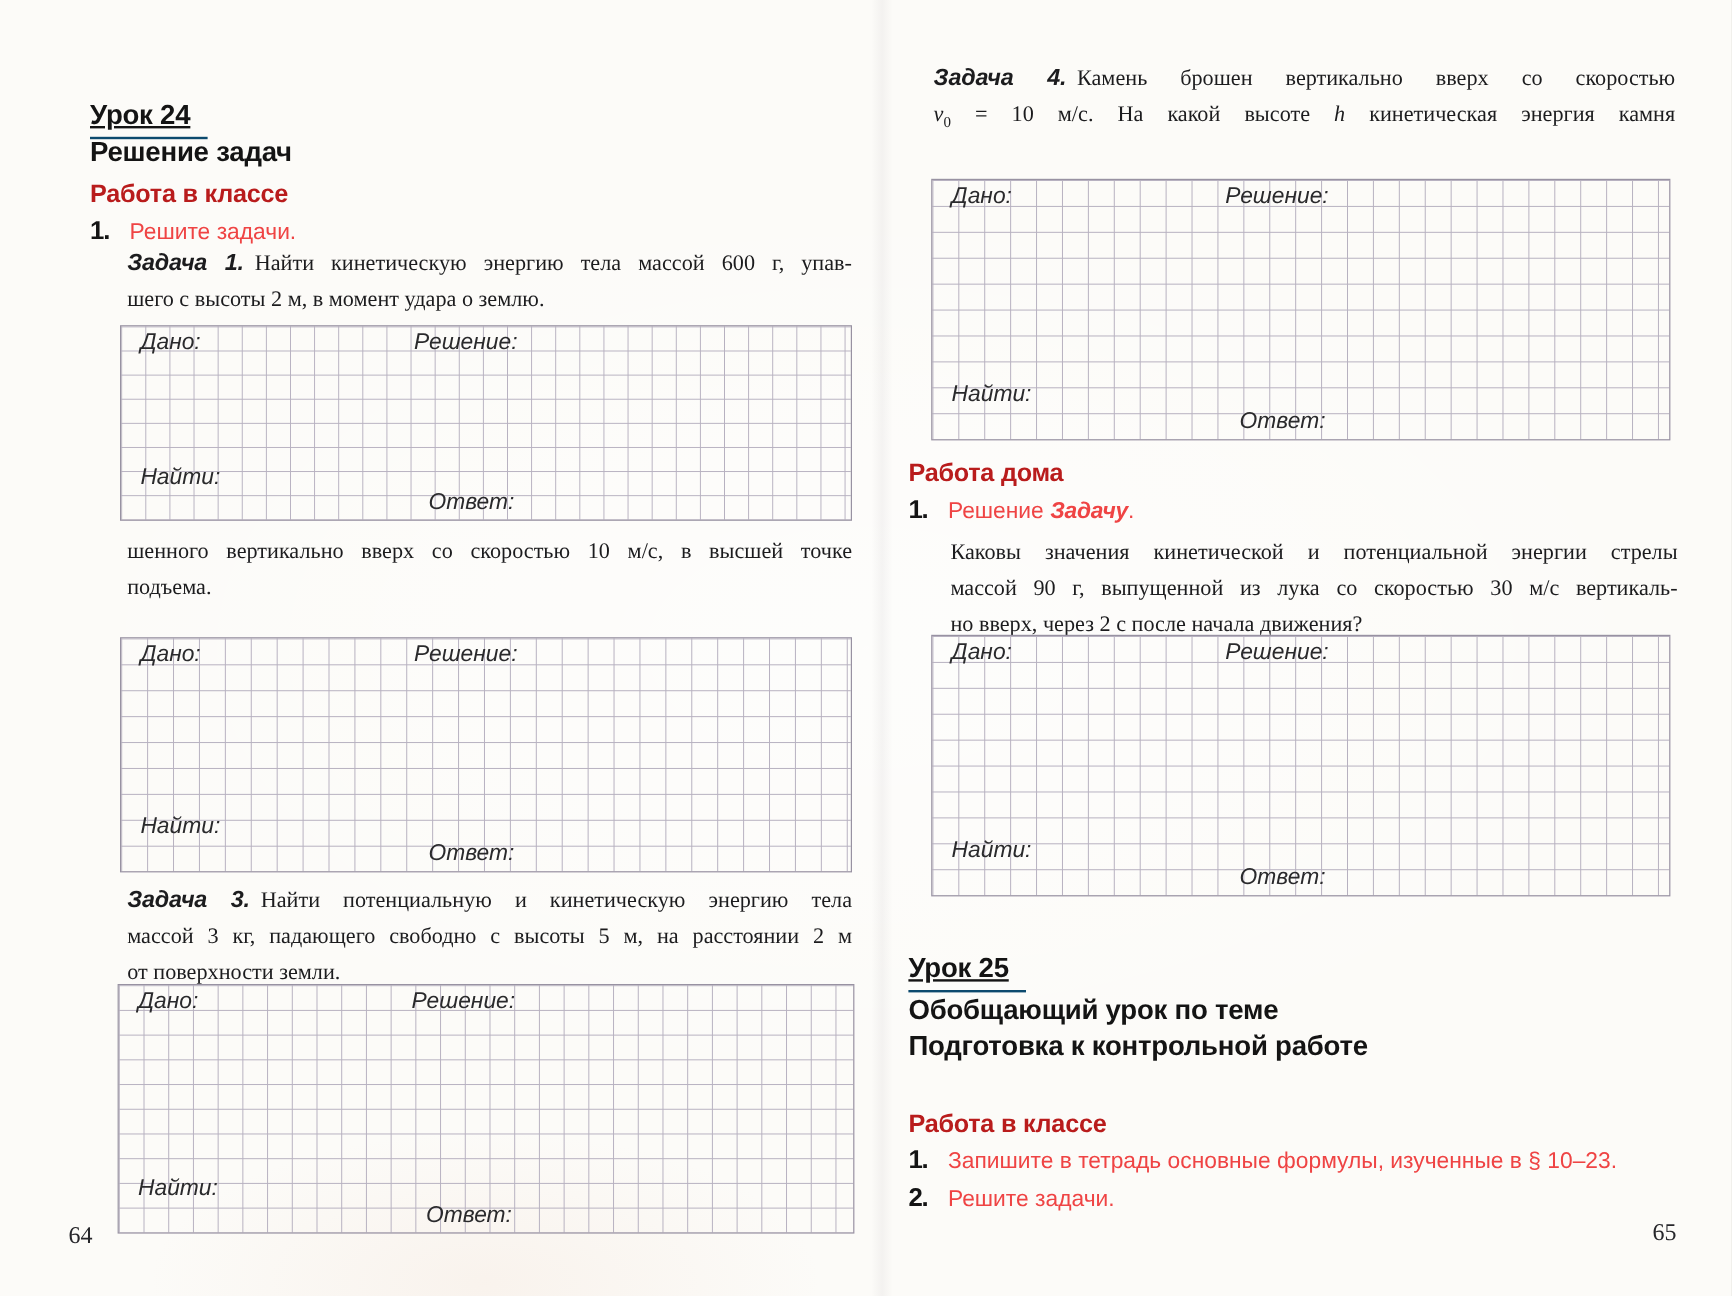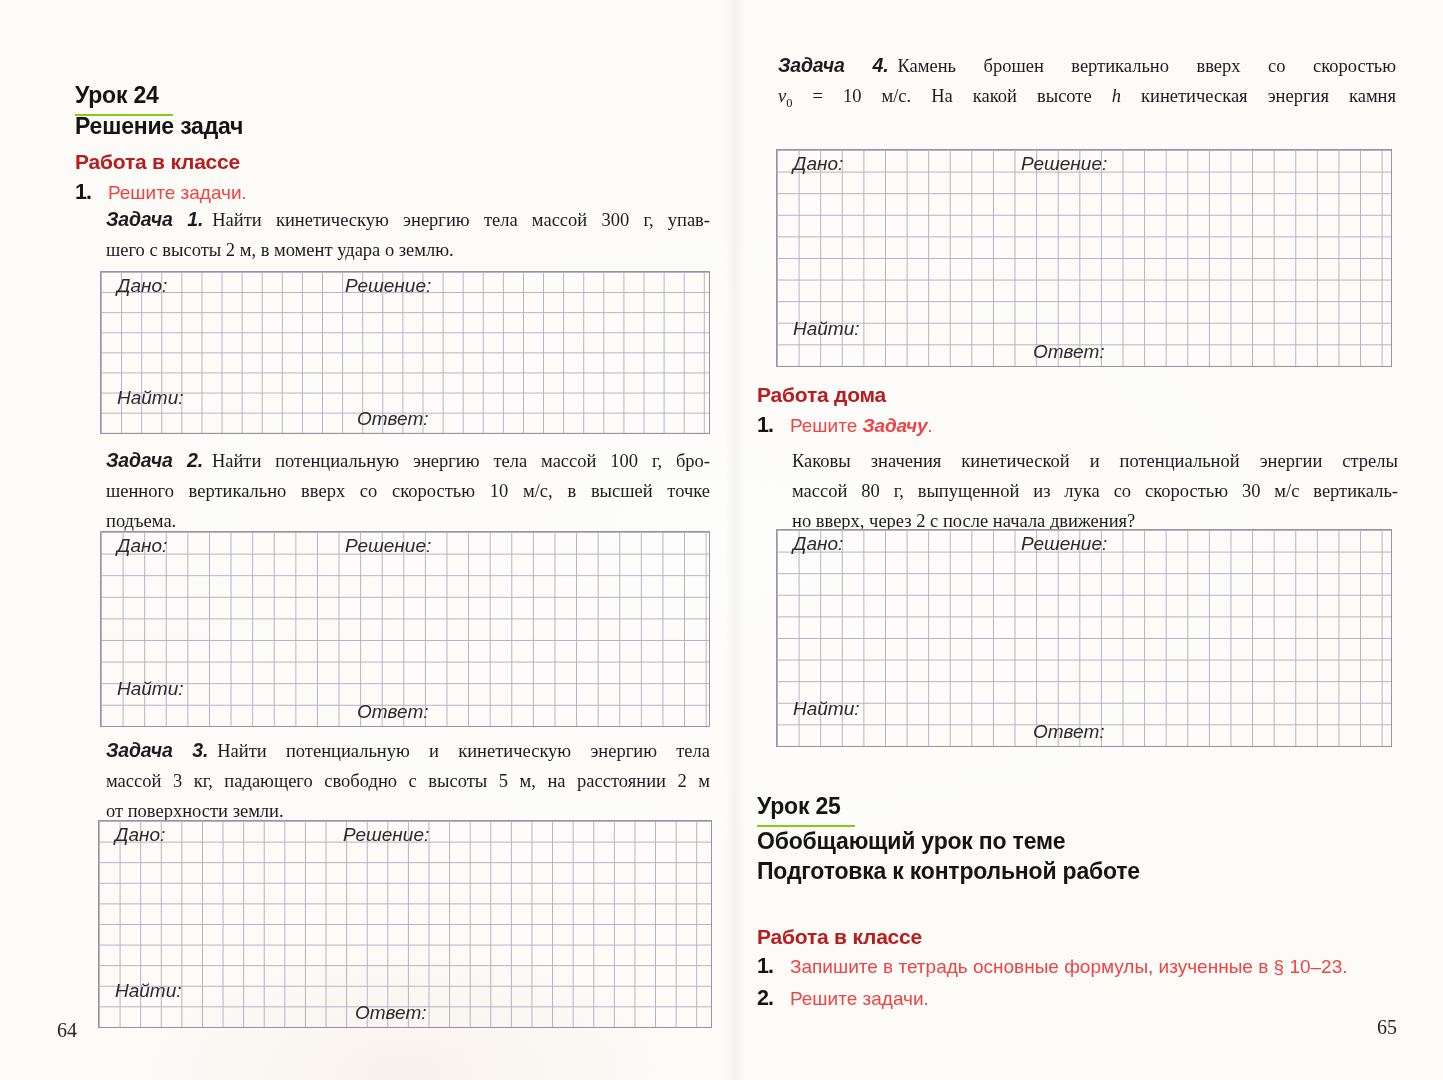--- a/index.html
+++ b/index.html
@@ -15,21 +15,21 @@
       radial-gradient(ellipse 900px 500px at 50% 50%, rgba(255,255,255,.5), rgba(0,0,0,0) 80%);
   }
   .gutter {
     position:absolute; left:726px; top:0; width:18px; height:100%;
     background:linear-gradient(to right, rgba(0,0,0,0), rgba(80,70,85,.05) 50%, rgba(0,0,0,0));
   }
 
   
   .h-big { position:absolute; font-weight:bold; font-size:23px; color:#141414; letter-spacing:-.2px; }
   .h-mid { position:absolute; font-weight:bold; font-size:21px; color:#b91c1c; letter-spacing:-.2px; }
-  .lesson-underline { display:inline-block; border-bottom:2px solid #84cc16; padding:0 14px 5px 0; }
+  .lesson-underline { display:inline-block; border-bottom:2px solid #0c4a6e; padding:0 14px 5px 0;text-decoration:underline; }
   .h-lines { line-height:30px; }
 
   
   .serif-par { position:absolute; font-family:"Liberation Serif", serif; font-size:18.5px; line-height:30px; color:#1c1c1e; }
   .jl { text-align:justify; text-align-last:justify; }
   .task-label {
     font-family:"Liberation Sans", sans-serif; font-weight:bold; font-style:italic;
     font-size:19.5px; margin-right:9px; letter-spacing:-.2px;
   }
   .var { font-style:italic; }
@@ -76,33 +76,32 @@
     <div class="h-big" style="left:75px; top:113px;text-align:right;">Решение задач</div>
 
     <div class="h-mid" style="left:75px; top:150px;">Работа в классе</div>
 
     <div class="list-row" style="left:75px; top:180px;">
       <span class="list-num">1.</span>
       <span class="list-text">Решите задачи.</span>
     </div>
 
     <div class="serif-par" style="left:106px; top:204px; width:604px;">
-      <div class="jl"><span class="task-label">Задача 1.</span><span>Найти кинетическую энергию тела массой 300 г, упав-</span></div>
+      <div class="jl"><span class="task-label">Задача 1.</span><span>Найти кинетическую энергию тела массой 600 г, упав-</span></div>
       <div>шего с высоты 2 м, в момент удара о землю.</div>
     </div>
 
     <div class="answer-box" style="left:100px; top:271px; width:608px; height:161px; --cell:20.1px;">
       <span class="box-label bl-given">Дано:</span>
       <span class="box-label bl-solution">Решение:</span>
       <span class="box-label bl-find">Найти:</span>
       <span class="box-label bl-answer">Ответ:</span>
     </div>
 
     <div class="serif-par" style="left:106px; top:445px; width:604px;">
-      <div class="jl"><span class="task-label">Задача 2.</span><span>Найти потенциальную энергию тела массой 100 г, бро-</span></div>
       <div class="jl">шенного вертикально вверх со скоростью 10 м/с, в высшей точке</div>
       <div>подъема.</div>
     </div>
 
     <div class="answer-box" style="left:100px; top:531px; width:608px; height:194px; --cell:21.6px;">
       <span class="box-label bl-given">Дано:</span>
       <span class="box-label bl-solution">Решение:</span>
       <span class="box-label bl-find">Найти:</span>
       <span class="box-label bl-answer">Ответ:</span>
     </div>
@@ -134,26 +133,26 @@
       <span class="box-label bl-given">Дано:</span>
       <span class="box-label bl-solution">Решение:</span>
       <span class="box-label bl-find">Найти:</span>
       <span class="box-label bl-answer">Ответ:</span>
     </div>
 
     <div class="h-mid" style="left:757px; top:383px;">Работа дома</div>
 
     <div class="list-row" style="left:757px; top:413px;">
       <span class="list-num">1.</span>
-      <span class="list-text"><span>Решите </span><span class="bi">Задачу</span><span>.</span></span>
+      <span class="list-text"><span>Решение </span><span class="bi">Задачу</span><span>.</span></span>
     </div>
 
     <div class="serif-par" style="left:792px; top:446px; width:606px;">
       <div class="jl">Каковы значения кинетической и потенциальной энергии стрелы</div>
-      <div class="jl">массой 80 г, выпущенной из лука со скоростью 30 м/с вертикаль-</div>
+      <div class="jl">массой 90 г, выпущенной из лука со скоростью 30 м/с вертикаль-</div>
       <div>но вверх, через 2 с после начала движения?</div>
     </div>
 
     <div class="answer-box" style="left:776px; top:529px; width:614px; height:216px; --cell:21.6px;">
       <span class="box-label bl-given">Дано:</span>
       <span class="box-label bl-solution">Решение:</span>
       <span class="box-label bl-find">Найти:</span>
       <span class="box-label bl-answer">Ответ:</span>
     </div>
 

